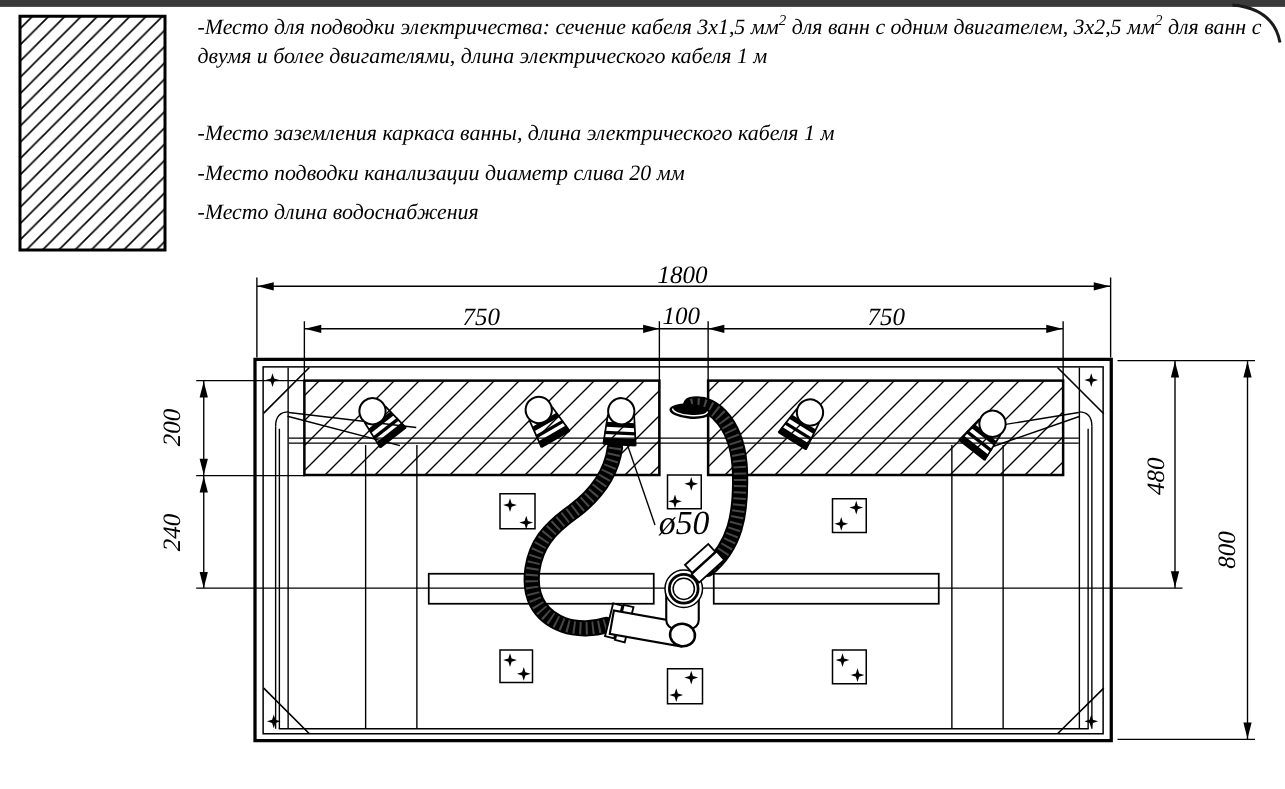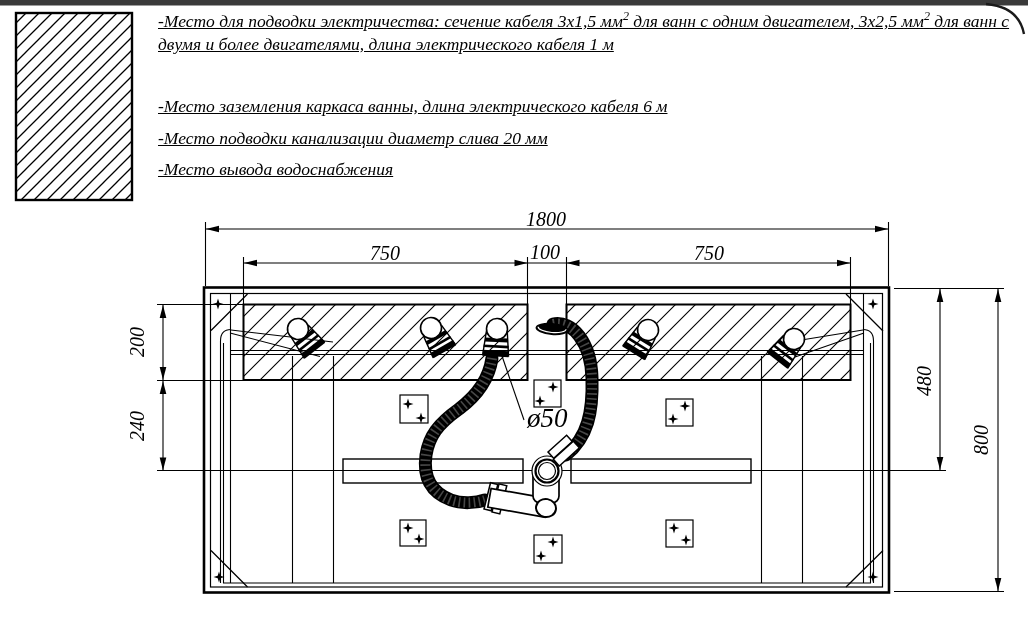--- a/index.html
+++ b/index.html
@@ -1,21 +1,21 @@
 <!DOCTYPE html>
 <html><head>
 <meta charset="utf-8">
 <style>
   html,body{margin:0;padding:0;background:#fff;}
   .page{position:relative;width:1028px;height:631px;background:#ffffff;overflow:hidden;
         font-family:"Liberation Serif",serif;color:#000;}
   svg.drawing{position:absolute;left:0;top:0;width:1028px;height:631px;}
   .legend-text{position:absolute;left:158px;top:8px;width:862px;
                font-style:italic;font-size:17.5px;line-height:23px;}
-  .legend-text p{margin:0;text-decoration:underline;}
+  .legend-text p{margin:0;}
   .legend-text p.sp1{margin-top:2px;}
   .legend-text p.sp2{margin-top:39px;}
   .legend-text p.sp3{margin-top:9px;}
   .legend-text p.sp4{margin-top:8px;}
   .legend-text sup{font-size:12px;line-height:0;}
   svg text{font-family:"Liberation Serif",serif;font-style:italic;fill:#000;}
   .dim-label{font-size:20px;}
   .drain-label{font-size:27px;}
 </style>
 </head>
@@ -183,18 +183,18 @@
     <text x="709" y="260" text-anchor="middle" class="dim-label">750</text>
     <text transform="translate(144,342) rotate(-90)" text-anchor="middle" class="dim-label">200</text>
     <text transform="translate(144,426) rotate(-90)" text-anchor="middle" class="dim-label">240</text>
     <text transform="translate(931,381) rotate(-90)" text-anchor="middle" class="dim-label">480</text>
     <text transform="translate(988,440) rotate(-90)" text-anchor="middle" class="dim-label">800</text>
     <text x="527" y="427" class="drain-label">ø50</text>
   </svg>
 
   <div class="legend-text">
     <p class="sp1"><span>-Место для подводки электричества: сечение кабеля 3х1,5 мм</span><sup>2</sup><span> для ванн с одним двигателем, 3х2,5 мм</span><sup>2</sup><span> для ванн с двумя и более двигателями, длина электрического кабеля 1 м</span></p>
-    <p class="sp2"><span>-Место заземления каркаса ванны, длина электрического кабеля 6 м</span></p>
+    <p class="sp2"><span>-Место заземления каркаса ванны, длина электрического кабеля 1 м</span></p>
     <p class="sp3"><span>-Место подводки канализации диаметр слива 20 мм</span></p>
-    <p class="sp4"><span>-Место вывода водоснабжения</span></p>
+    <p class="sp4"><span>-Место длина водоснабжения</span></p>
   </div>
 
 </div>
 
 </body></html>

